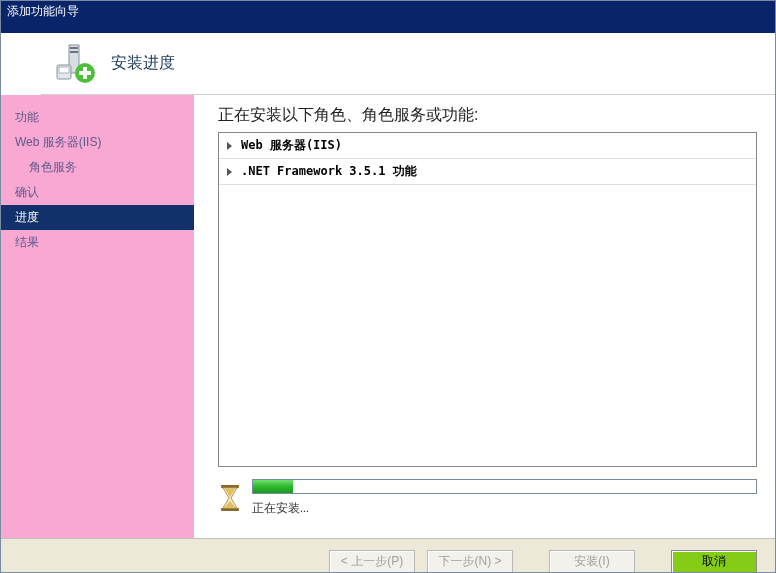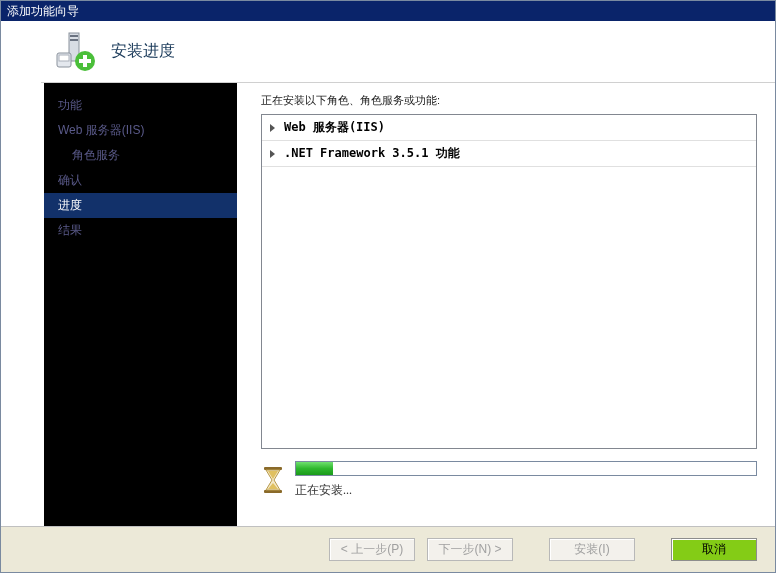--- a/index.html
+++ b/index.html
@@ -9,21 +9,21 @@
     font-size: 12px;
     background: #ffffff;
     width: 776px;
     height: 573px;
     overflow: hidden;
     border: 1px solid #7a8aa0;
   }
   .titlebar {
     background: #0a246a;
     color: #ffffff;
-    height: 20px;
+    height: 32px;
     line-height: 20px;
     padding-left: 6px;
     font-size: 12px;
   }
   .header {
     height: 62px;
     background: #ffffff;
     display: flex;
     align-items: center;
     padding-left: 14px;
@@ -41,43 +41,42 @@
     font-size: 16px;
     color: #1a3a5a;
     font-family: SimSun, "Microsoft YaHei", sans-serif;
   }
   .body {
     display: flex;
     height: 443px;
   }
   .sidebar {
     width: 193px;
-    background: #000000;
+    background: #f9a8d4;
     padding-top: 10px;
-    margin-left: 43px;
   }
   .side-item {
     padding: 4px 0 4px 14px;
     color: #5a5a8a;
     font-size: 12px;
     cursor: default;
   }
   .side-item.indent { padding-left: 28px; }
   .side-item.selected {
     background: #12316a;
     color: #ffffff;
   }
   .main {
     flex: 1;
     padding: 10px 18px 0 24px;
     position: relative;
   }
   .main-heading {
     color: #222;
-    font-size: 11px;
+    font-size: 16px;
     margin-bottom: 6px;
   }
   .list-box {
     border: 1px solid #828790;
     background: #ffffff;
     height: 335px;
     overflow: auto;
   }
   .list-row {
     padding: 4px 8px 4px 22px;

